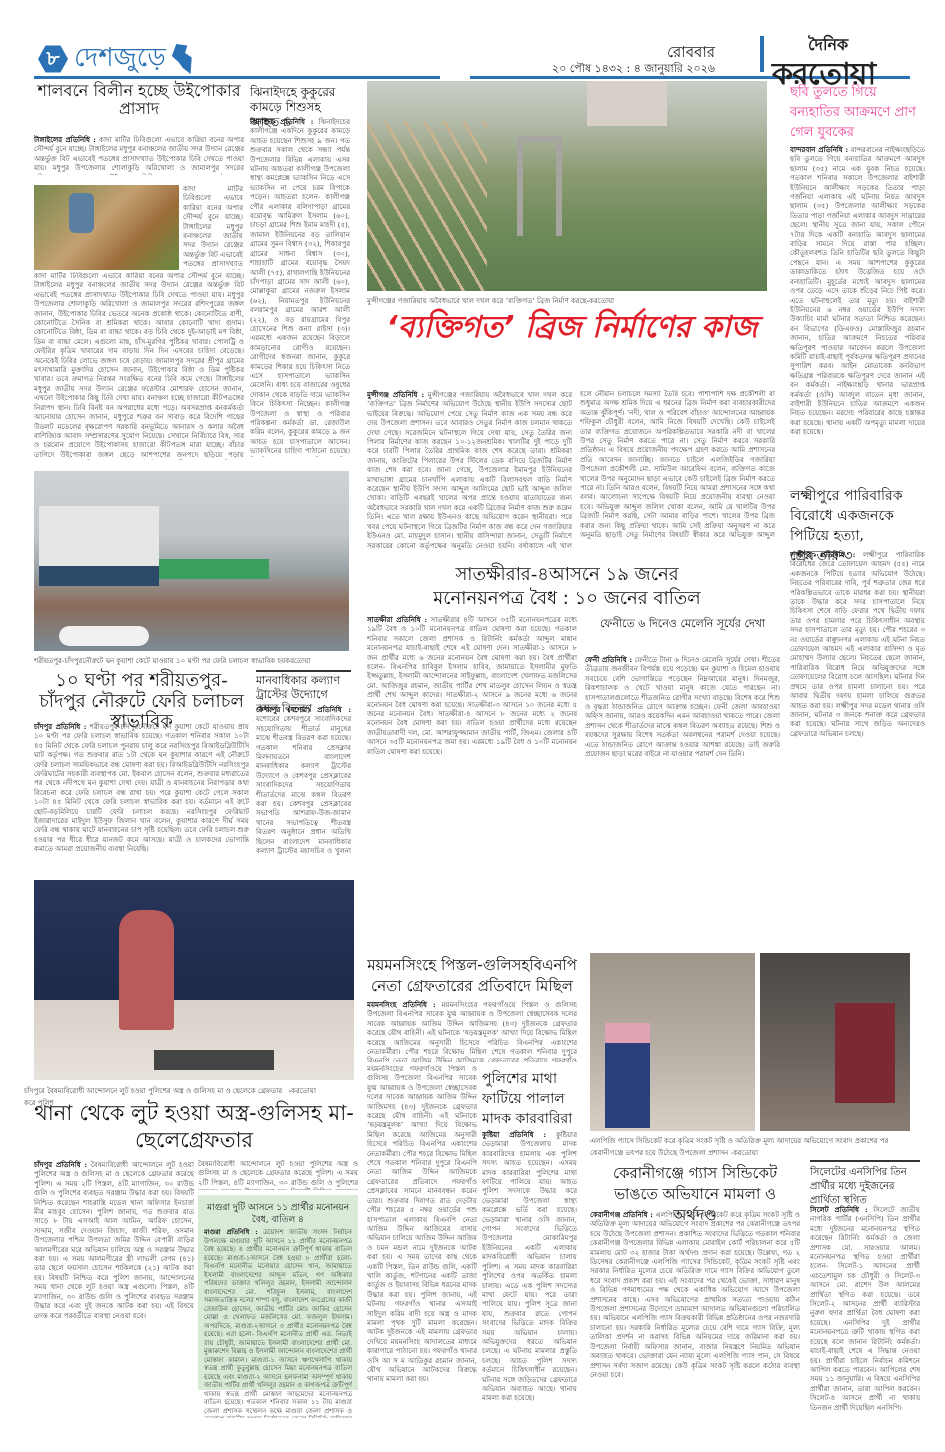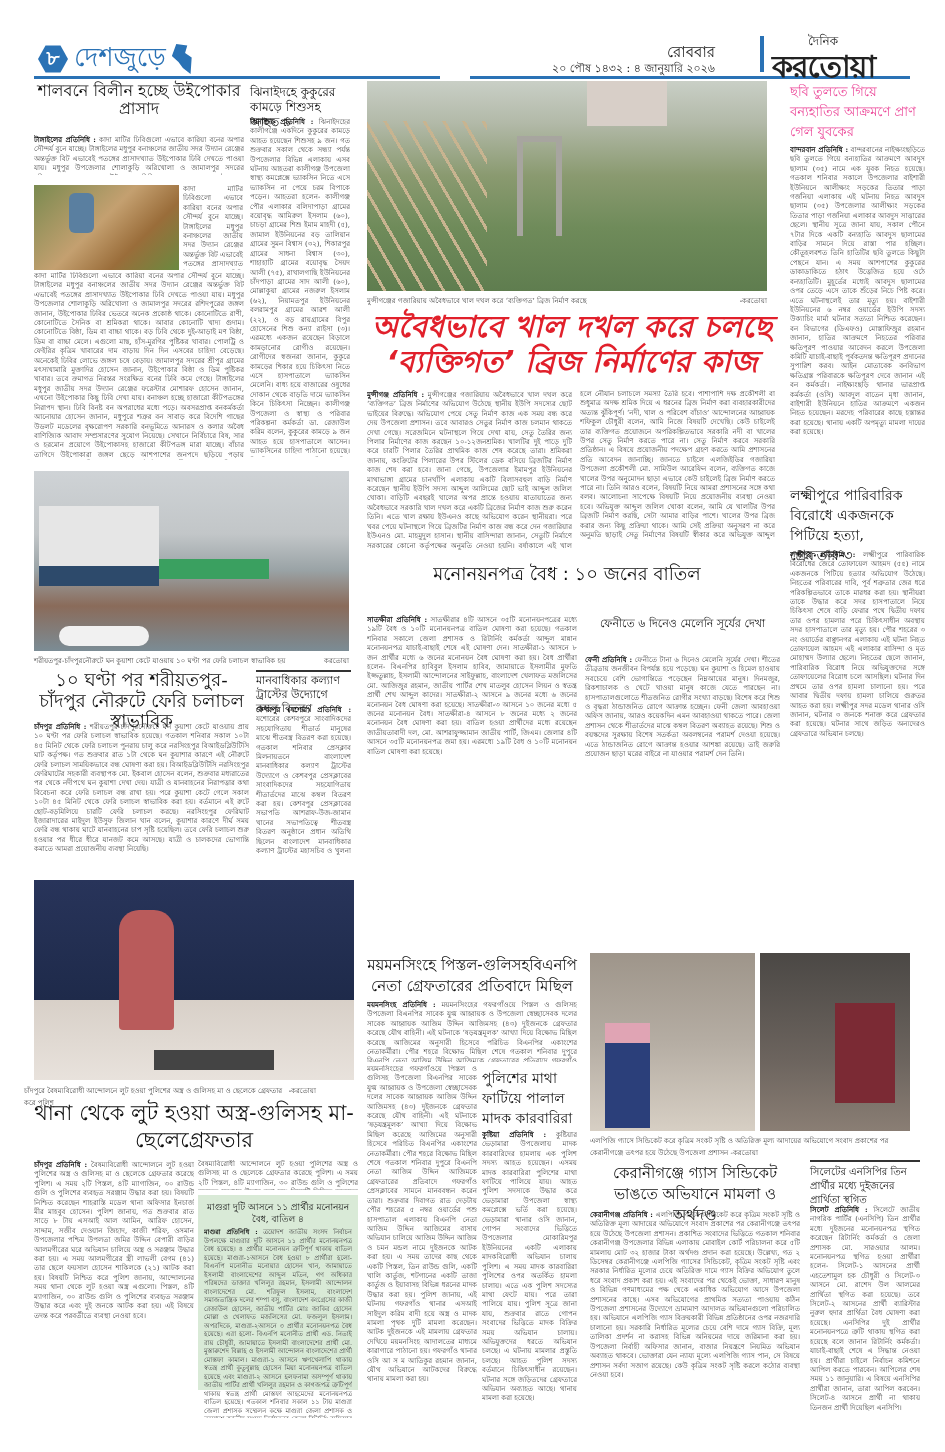--- a/index.html
+++ b/index.html
@@ -8,27 +8,27 @@
 .hdr-logo{left:38px;top:40px;height:38px;display:flex;align-items:center;gap:6px}
 .hex{width:30px;height:30px;background:#2a72b5;color:#fff;font-weight:bold;font-size:20px;display:flex;align-items:center;justify-content:center;clip-path:polygon(25% 5%,75% 5%,100% 50%,75% 95%,25% 95%,0 50%)}
 .sec-name{color:#2a72b5;font-size:26px;font-weight:normal;font-family:"DejaVu Sans",sans-serif}
 .map-ic{width:22px;height:30px;background:#2a72b5;clip-path:polygon(20% 0,70% 5%,60% 30%,90% 45%,85% 100%,50% 80%,30% 60%,0 40%)}
 .rule{left:34px;top:76px;width:406px;height:3px;background:#2a72b5}
 .rule2{left:470px;top:76px;width:440px;height:3px;background:#2a72b5}
 .day{right:230px;top:40px;font-size:15px;}
 .date{right:230px;top:60px;font-size:11px;text-align:right}
 .vbar{left:760px;top:36px;width:4px;height:36px;background:#2a72b5}
 .mast{left:772px;top:32px}
-.mast .small{font-size:12px;font-weight:normal;padding-left:36px;font-family:"DejaVu Sans",sans-serif}
+.mast .small{font-size:16px;font-weight:bold;padding-left:36px;font-family:"DejaVu Sans",sans-serif}
 .mast .big{font-size:30px;font-weight:bold;letter-spacing:-1px;font-family:"DejaVu Sans",sans-serif;line-height:1}
 .h1{font-family:"DejaVu Sans",sans-serif;color:#111;text-align:center;line-height:1.15}
 .txt{font-size:7px;line-height:9.4px;color:#444;text-align:justify;overflow:hidden}
 .txt b{color:#111}
 .img{overflow:hidden}
-.cap{font-size:7px;color:#444;display:flex;justify-content:space-between}
+.cap{font-size:7px;color:#444;display:flex;}
 .redh{color:#e1202b;font-family:"DejaVu Sans",sans-serif;font-style:italic;font-weight:bold;text-align:center;line-height:1.15}
 .box{border-top:2px solid #333}
 .green{background:#d9ead7;padding:6px}
 </style>
 </head>
 <body>
 
 <div class="abs hdr-logo">
   <div class="hex">৮</div>
   <span class="sec-name">দেশজুড়ে</span>
@@ -62,21 +62,20 @@
 <div class="abs img" style="left:367px;top:81px;width:400px;height:210px;background:linear-gradient(180deg,#c9cfc6 0%,#b2b9a8 20%,#8a9a70 45%,#6f8b5a 70%,#5f7d4f 100%)">
   <div style="position:absolute;left:150px;top:55px;width:45px;height:100px;border:6px solid #a7a59f;border-bottom:none"></div>
   <div style="position:absolute;left:0;top:40px;width:120px;height:170px;background:repeating-linear-gradient(60deg,transparent 0 14px,#c8b490 14px 17px)"></div>
   <div style="position:absolute;left:220px;top:0;width:80px;height:45px;background:#d8cfc8"></div>
 </div>
 <div class="abs cap" style="left:367px;top:295px;width:400px">
   <span>মুন্সীগঞ্জের গজারিয়ায় অবৈধভাবে খাল দখল করে ‘ব্যক্তিগত’ ব্রিজ নির্মাণ করছে</span>
     <span>-করতোয়া</span>
 </div>
 <div class="abs redh" style="left:367px;top:310px;width:410px;font-size:30px">
-  <div>অবৈধভাবে খাল দখল করে চলছে</div>
   <div>‘ব্যক্তিগত’ ব্রিজ নির্মাণের কাজ</div>
 </div>
 <div class="abs txt" style="left:367px;top:390px;width:205px;height:160px"><b>মুন্সীগঞ্জ প্রতিনিধি :</b> <span>মুন্সীগঞ্জের গজারিয়ায় অবৈধভাবে খাল দখল করে ‘ব্যক্তিগত’ ব্রিজ নির্মাণের অভিযোগ উঠেছে স্থানীয় ইউপি সদস্যের ছোট ভাইয়ের বিরুদ্ধে। অভিযোগ পেয়ে সেতু নির্মাণ কাজ এক সময় বন্ধ করে দেয় উপজেলা প্রশাসন। তবে আবারও সেতুর নির্মাণ কাজ চলমান থাকতে দেখা গেছে। সরেজমিনে ঘটনাস্থলে গিয়ে দেখা যায়, সেতু তৈরির জন্য পিলার নির্মাণের কাজ করছেন ১০-১২জনশ্রমিক। খালটির দুই পাড়ে দুটি করে চারটি পিলার তৈরির প্রাথমিক কাজ শেষ করেছে তারা। শ্রমিকরা জানায়, কংক্রিটের পিলারের উপর স্টিলের ডেক বসিয়ে ব্রিজটির নির্মাণ কাজ শেষ করা হবে। জানা গেছে, উপজেলার ইমামপুর ইউনিয়নের মাথাভাঙ্গা গ্রামের চানখাঁপি এলাকায় একটি বিলাসবহুল বাড়ি নির্মাণ করেছেন স্থানীয় ইউপি সদস্য আব্দুল আলিমের ছোট ভাই আব্দুল জলিল খোকা। বাড়িটি এবছরই খালের অপর প্রান্তে হওয়ায় যাতায়াতের জন্য অবৈধভাবে সরকারি খাল দখল করে একটি ব্রিজের নির্মাণ কাজ শুরু করেন তিনি। এতে খাল রক্ষায় ইউএনও কাছে অভিযোগ করেন স্থানীয়রা। পরে খবর পেয়ে ঘটনাস্থলে গিয়ে ব্রিজটির নির্মাণ কাজ বন্ধ করে দেন গজারিয়ার ইউএনও মো. মাহমুদুল হাসান। স্থানীয় বাসিন্দারা জানান, সেতুটি নির্মাণে সরকারের কোনো কর্তৃপক্ষের অনুমতি নেওয়া হয়নি। বর্ষাকালে এই খাল দিয়ে ছোট-বড় অনেক নৌযান চলাচল করে। অপরিকল্পিতভাবে এই ব্রিজটি নির্মাণ করা</span></div>
 <div class="abs txt" style="left:580px;top:390px;width:195px;height:150px"><span>হলে নৌযান চলাচলে সমস্যা তৈরি হবে। পাশাপাশি দক্ষ প্রকৌশলী বা শুধুমাত্র অদক্ষ শ্রমিক দিয়ে এ ধরনের ব্রিজ নির্মাণ করা ব্যবহারকারীদের অত্যন্ত ঝুঁকিপূর্ণ। ‘নদী, খাল ও পরিবেশ বাঁচাও’ আন্দোলনের আহ্বায়ক শফিকুল চৌধুরী বলেন, আমি নিজে বিষয়টি দেখেছি। কেউ চাইলেই তার ব্যক্তিগত প্রয়োজনে অপরিকল্পিতভাবে সরকারি নদী বা খালের উপর সেতু নির্মাণ করতে পারে না। সেতু নির্মাণ করবে সরকারি প্রতিষ্ঠান। এ বিষয়ে প্রয়োজনীয় পদক্ষেপ গ্রহণ করতে আমি প্রশাসনের প্রতি আবেদন জানাচ্ছি। জানতে চাইলে এলজিইডির গজারিয়া উপজেলা প্রকৌশলী মো. সামিউল আরেফিন বলেন, ব্যক্তিগত কাজে খালের উপর অনুমোদন ছাড়া এভাবে কেউ চাইলেই ব্রিজ নির্মাণ করতে পারে না। তিনি আরও বলেন, বিষয়টি নিয়ে আমরা প্রশাসনের সঙ্গে কথা বলব। আলোচনা সাপেক্ষে বিষয়টি নিয়ে প্রয়োজনীয় ব্যবস্থা নেওয়া হবে। অভিযুক্ত আব্দুল জলিল খোকা বলেন, আমি যে খালটির উপর ব্রিজটি নির্মাণ করছি, সেটা আমার বাড়ির পাশে। খালের উপর ব্রিজ করার জন্য কিছু প্রক্রিয়া থাকে। আমি সেই প্রক্রিয়া অনুসরণ না করে অনুমতি ছাড়াই সেতু নির্মাণের বিষয়টি স্বীকার করে অভিযুক্ত আব্দুল জলিল বলেন, এখানে প্রতি বছর বাঁশের সাঁকো নির্মাণ করতে হয়। তাই চালা এলাকার ২৫-৩০টিপরিবারের চলাচলের সুবিধার্থে নিজ খরচে ব্রিজ নির্মাণ করছি। ইউএনও মো. মাহমুদুল হাসান বলেন, খবর পেয়ে আমি পুলিশসহ ঘটনাস্থলে উপস্থিত হয়ে কাজ বন্ধ করে দিয়েছি। আগামীকালের মধ্যে সব স্থাপনা সরিয়ে নিতে নির্দেশ দেওয়া হয়েছে।</span></div>
 
 <div class="abs" style="left:790px;top:82px;width:135px">
   <div style="font-size:13px;line-height:20px;color:#ec4899">ছবি তুলতে গিয়ে বন্যহাতির আক্রমণে প্রাণ গেল যুবকের</div>
 </div>
 <div class="abs txt" style="left:790px;top:145px;width:135px;height:330px"><b>বান্দরবান প্রতিনিধি :</b> <span>বান্দরবানের নাইক্ষ্যংছড়িতে ছবি তুলতে গিয়ে বন্যহাতির আক্রমণে আবদুস ছালাম (৩৫) নামে এক যুবক নিহত হয়েছে। গতকাল শনিবার সকালে উপজেলার বাইশারী ইউনিয়নে আলীক্ষ্যং সড়কের তিতার পাড়া গর্জনিয়া এলাকায় এই ঘটনায় নিহত আবদুস ছালাম (৩৫) উপজেলার আলীক্ষ্যং সড়কের তিতার পাড়া গর্জনিয়া এলাকার আবদুস সাত্তারের ছেলে। স্থানীয় সূত্রে জানা যায়, সকাল পৌনে ৭টার দিকে একটি বন্যহাতি আবদুস ছালামের বাড়ির সামনে দিয়ে রাস্তা পার হচ্ছিল। কৌতূহলবশত তিনি হাতিটির ছবি তুলতে কিছুটা পেছনে যান। এ সময় আশপাশের কুকুরের ডাকাডাকিতে হঠাৎ উত্তেজিত হয়ে ওঠে বন্যহাতিটি। মুহূর্তের মধ্যেই আবদুস ছালামের ওপর তেড়ে এসে তাকে শুঁড়ের নিচে পিষ্ট করে। এতে ঘটনাস্থলেই তার মৃত্যু হয়। বাইশারী ইউনিয়নের ৬ নম্বর ওয়ার্ডের ইউপি সদস্য উক্যাচিং মার্মা ঘটনার সত্যতা নিশ্চিত করেছেন। বন বিভাগের (ডিএফও) মোস্তাফিজুর রহমান জানান, হাতির আক্রমণে নিহতের পরিবার ক্ষতিপূরণ পাওয়ার আবেদন করলে উপজেলা কমিটি যাচাই-বাছাই পূর্বকতদন্ত ক্ষতিপূরণ প্রদানের সুপারিশ করব। আইন মোতাবেক বনবিভাগ ক্ষতিগ্রস্ত পরিবারকে ক্ষতিপূরণ দেবে জানান এই বন কর্মকর্তা। নাইক্ষ্যংছড়ি থানার ভারপ্রাপ্ত কর্মকর্তা (ওসি) আবদুল বাতেন মৃধা জানান, বাইশারী ইউনিয়নে হাতির আক্রমণে একজন নিহত হয়েছেন। মরদেহ পরিবারের কাছে হস্তান্তর করা হয়েছে। থানায় একটি অপমৃত্যু মামলা দায়ের করা হয়েছে।</span></div>
 
@@ -99,20 +98,21 @@
 </div>
 <div class="abs txt" style="left:34px;top:722px;width:215px;height:132px"><b>চাঁদপুর প্রতিনিধি :</b> <span>শরীয়তপুর-চাঁদপুরনৌরুটে ঘন কুয়াশা কেটে যাওয়ায় প্রায় ১০ ঘণ্টা পর ফেরি চলাচল স্বাভাবিক হয়েছে। গতকাল শনিবার সকাল ১০টা ৪৫ মিনিট থেকে ফেরি চলাচল পুনরায় চালু করে নরসিংহপুর বিআইডব্লিউটিসি ঘাট কর্তৃপক্ষ। গত শুক্রবার রাত ১টা থেকে ঘন কুয়াশার কারণে এই নৌরুটে ফেরি চলাচল সাময়িকভাবে বন্ধ ঘোষণা করা হয়। বিআইডব্লিউটিসি নরসিংহপুর ফেরিঘাটের সহকারী ব্যবস্থাপক মো. ইকবাল হোসেন বলেন, শুক্রবার মধ্যরাতের পর থেকে নদীপথে ঘন কুয়াশা দেখা দেয়। যাত্রী ও যানবাহনের নিরাপত্তার কথা বিবেচনা করে ফেরি চলাচল বন্ধ রাখা হয়। পরে কুয়াশা কেটে গেলে সকাল ১০টা ৪৫ মিনিট থেকে ফেরি চলাচল স্বাভাবিক করা হয়। বর্তমানে এই রুটে ছোট-বড়মিলিয়ে চারটি ফেরি চলাচল করছে। নরসিংহপুর ফেরিঘাট ইজারাদারের মাইদুল ইউসুফ জিলান খান বলেন, কুয়াশার কারণে দীর্ঘ সময় ফেরি বন্ধ থাকায় ঘাটে যানবাহনের চাপ সৃষ্টি হয়েছিল। তবে ফেরি চলাচল শুরু হওয়ার পর ধীরে ধীরে যানজট কমে আসছে। যাত্রী ও চালকদের ভোগান্তি কমাতে আমরা প্রয়োজনীয় ব্যবস্থা নিয়েছি।</span></div>
 
 <div class="abs box" style="left:256px;top:670px;width:95px">
   <div style="font-size:11px;line-height:14px;color:#111;margin-top:2px">মানবাধিকার কল্যাণ ট্রাস্টের উদ্যোগে কম্বল বিতরণ</div>
 </div>
 <div class="abs txt" style="left:256px;top:705px;width:95px;height:150px"><b>কেশবপুর (যশোর) প্রতিনিধি :</b> <span>যশোরের কেশবপুরে সাংবাদিকদের সহযোগিতায় শীতার্ত মানুষের মাঝে শীতবস্ত্র বিতরণ করা হয়েছে। গতকাল শনিবার প্রেসক্লাব মিলনায়তনে বাংলাদেশ মানবাধিকার কল্যাণ ট্রাস্টের উদ্যোগে ও কেশবপুর প্রেসক্লাবের সাংবাদিকদের সহযোগিতায় শীতার্তদের মাঝে কম্বল বিতরণ করা হয়। কেশবপুর প্রেসক্লাবের সভাপতি আশরাফ-উজ-জামান খানের সভাপতিত্বে শীতবস্ত্র বিতরণ অনুষ্ঠানে প্রধান অতিথি ছিলেন বাংলাদেশ মানবাধিকার কল্যাণ ট্রাস্টের মহাসচিব ও খুলনা প্রেসক্লাবের সাবেক সম্পাদক সাইফুল ইসলাম। প্রেসক্লাবের সাবেক সম্পাদক আব্দুল্লাহ আল মুনসুর কারা কাজল অনুষ্ঠানে বিশেষ অতিথি ছিলেন, বাংলাদেশ মানবাধিকার কল্যাণ ট্রাস্টের সাংগঠনিক সম্পাদক মুরাদ মান্নান। কম্বল বিতরণ করেন প্রেসক্লাবের সাংবাদিকরা। অনুষ্ঠানে আরও উপস্থিত ছিলেন প্রেসক্লাবের সদস্যবৃন্দ।</span></div>
 
 <div class="abs" style="left:367px;top:562px;width:400px">
   <div class="h1" style="font-size:18px;line-height:24px">
+    <div>সাতক্ষীরার-৪আসনে ১৯ জনের</div>
     <div>মনোনয়নপত্র বৈধ : ১০ জনের বাতিল</div>
   </div>
 </div>
 <div class="abs txt" style="left:367px;top:615px;width:210px;height:330px"><b>সাতক্ষীরা প্রতিনিধি :</b> <span>সাতক্ষীরার ৪টি আসনে ৩৫টি মনোনয়নপত্রের মধ্যে ১৯টি বৈধ ও ১০টি মনোনয়নপত্র বাতিল ঘোষণা করা হয়েছে। গতকাল শনিবার সকালে জেলা প্রশাসক ও রিটার্নিং কর্মকর্তা আব্দুল মান্নান মনোনয়নপত্র যাচাই-বাছাই শেষে এই ঘোষণা দেন। সাতক্ষীরা-১ আসনে ৮ জন প্রার্থীর মধ্যে ৬ জনের মনোনয়ন বৈধ ঘোষণা করা হয়। বৈধ প্রার্থীরা হলেন- বিএনপির হাবিবুল ইসলাম হাবিব, জামায়াতে ইসলামীর মুফতি ইজ্জতুল্লাহ, ইসলামী আন্দোলনের সাইফুল্লাহ, বাংলাদেশ খেলাফত মজলিসের মো. আজিজুর রহমান, জাতীয় পার্টির শেখ মাতলুব হোসেন লিয়ন ও স্বতন্ত্র প্রার্থী শেখ আব্দুল কাদের। সাতক্ষীরা-২ আসনে ৯ জনের মধ্যে ৬ জনের মনোনয়ন বৈধ ঘোষণা করা হয়েছে। সাতক্ষীরা-৩ আসনে ১০ জনের মধ্যে ৫ জনের মনোনয়ন বৈধ। সাতক্ষীরা-৪ আসনে ৮ জনের মধ্যে ২ জনের মনোনয়ন বৈধ ঘোষণা করা হয়। বাতিল হওয়া প্রার্থীদের মধ্যে রয়েছেন জাতীয়তাবাদী দল, মো. আশরাফুজ্জামান জাতীয় পার্টি, জিএম। জেলার ৪টি আসনে ৩৫টি মনোনয়নপত্র জমা হয়। এরমধ্যে ১৯টি বৈধ ও ১০টি মনোনয়ন বাতিল ঘোষণা করা হয়েছে।</span></div>
 
 <div class="abs" style="left:585px;top:615px;width:195px">
   <div class="h1" style="font-size:11px;line-height:18px">ফেনীতে ৬ দিনেও মেলেনি সূর্যের দেখা</div>
 </div>
 <div class="abs txt" style="left:585px;top:655px;width:195px;height:290px"><b>ফেনী প্রতিনিধি :</b> <span>ফেনীতে টানা ৬ দিনেও মেলেনি সূর্যের দেখা। শীতের তীব্রতায় জনজীবন বিপর্যস্ত হয়ে পড়েছে। ঘন কুয়াশা ও হিমেল হাওয়ায় সবচেয়ে বেশি ভোগান্তিতে পড়েছেন নিম্নআয়ের মানুষ। দিনমজুর, রিকশাচালক ও খেটে খাওয়া মানুষ কাজে যেতে পারছেন না। হাসপাতালগুলোতে শীতজনিত রোগীর সংখ্যা বাড়ছে। বিশেষ করে শিশু ও বৃদ্ধরা ঠান্ডাজনিত রোগে আক্রান্ত হচ্ছেন। ফেনী জেলা আবহাওয়া অফিস জানায়, আরও কয়েকদিন এমন আবহাওয়া থাকতে পারে। জেলা প্রশাসন থেকে শীতার্তদের মাঝে কম্বল বিতরণ অব্যাহত রয়েছে। শিশু ও বয়স্কদের সুরক্ষায় বিশেষ সতর্কতা অবলম্বনের পরামর্শ দেওয়া হয়েছে। এতে ঠান্ডাজনিত রোগে আক্রান্ত হওয়ার আশঙ্কা রয়েছে। তাই জরুরি প্রয়োজন ছাড়া ঘরের বাইরে না যাওয়ার পরামর্শ দেন তিনি।</span></div>
 

